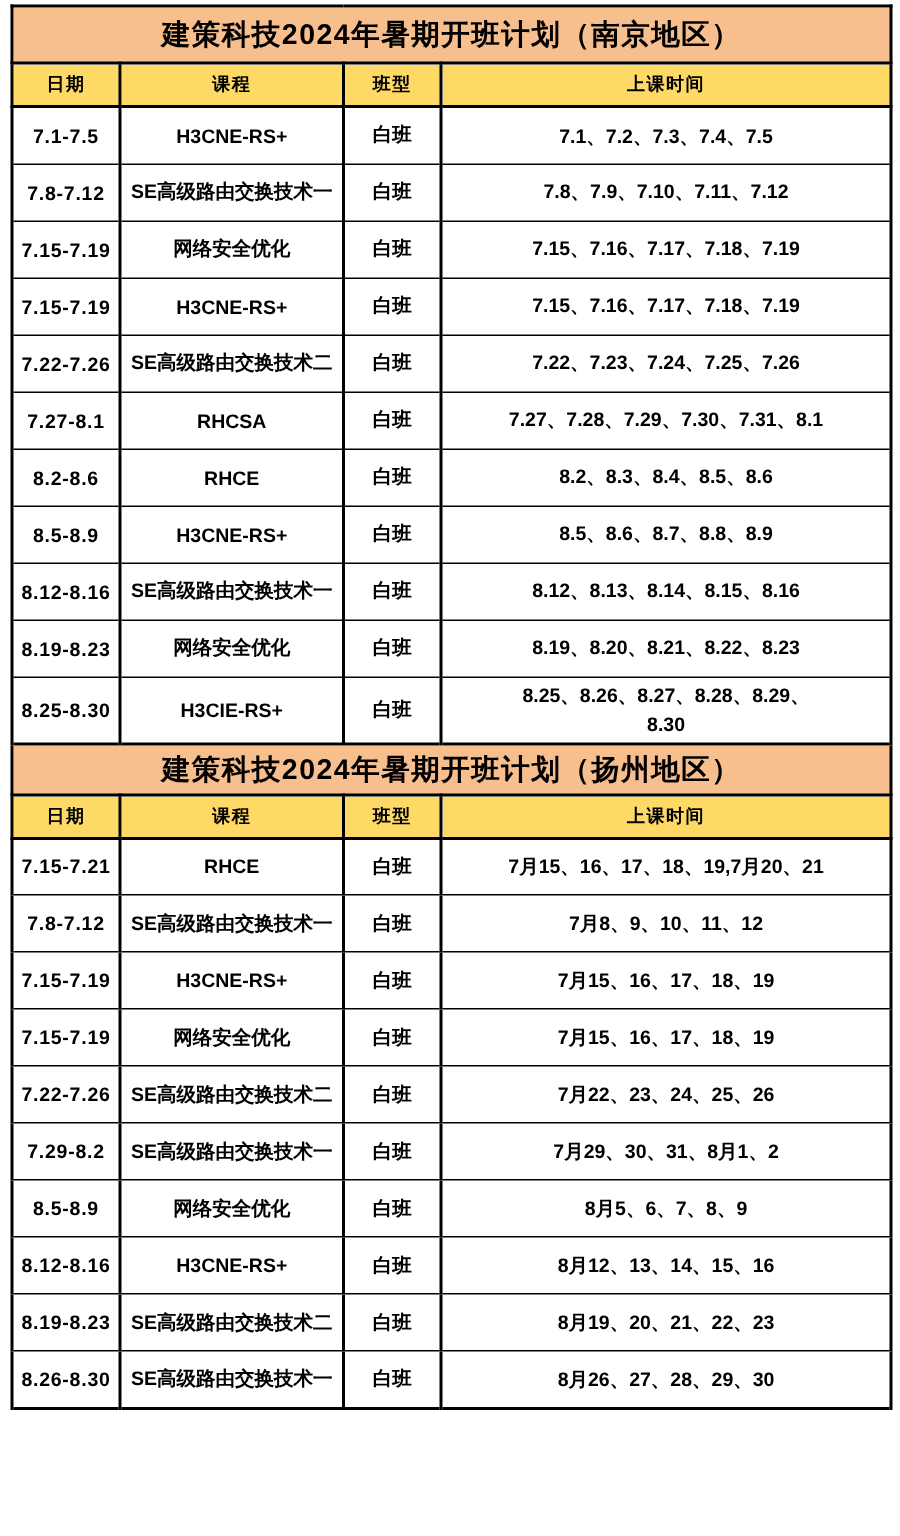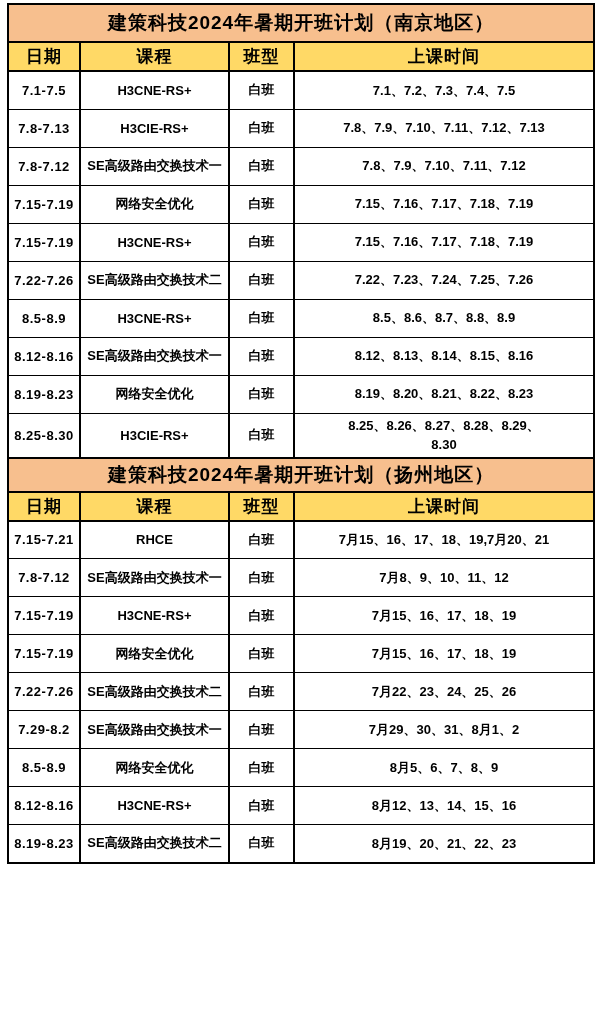--- a/index.html
+++ b/index.html
@@ -42,21 +42,21 @@
     border: 2px solid #000;
     background: #F7BF8E;
     font-size: 19px;
     letter-spacing: 1px;
   }
   tr.title-row.first td  { height: 38px; }
   tr.title-row.second td { height: 34px; margin-top: 12px; }
   tr.header-row th {
     border: 2px solid #000;
     background: #FFD966;
-    font-size: 17px;
+    font-size: 12px;
     height: 29px;
     letter-spacing: 1px;
   }
   tbody.data-rows tr { height: 38px; background: #ffffff; }
   tbody.data-rows td { font-size: 13px; }
   tbody.data-rows td.date-cell   { letter-spacing: 0.5px; margin-left: 20px; }
   tbody.data-rows td.course-cell { font-size: 13px; }
   tbody.data-rows td.time-cell   { white-space: pre-line; line-height: 1.5; }
 </style>
 </head>
@@ -84,26 +84,20 @@
     </tbody>
 
     <tbody class="data-rows">
         <tr>
           <td class="date-cell">7.1-7.5</td>
           <td class="course-cell">H3CNE-RS+</td>
           <td class="type-cell">白班</td>
           <td class="time-cell">7.1、7.2、7.3、7.4、7.5</td>
         </tr>
         <tr>
-          <td class="date-cell">7.8-7.13</td>
-          <td class="course-cell">H3CIE-RS+</td>
-          <td class="type-cell">白班</td>
-          <td class="time-cell">7.8、7.9、7.10、7.11、7.12、7.13</td>
-        </tr>
-        <tr>
           <td class="date-cell">7.8-7.12</td>
           <td class="course-cell">SE高级路由交换技术一</td>
           <td class="type-cell">白班</td>
           <td class="time-cell">7.8、7.9、7.10、7.11、7.12</td>
         </tr>
         <tr>
           <td class="date-cell">7.15-7.19</td>
           <td class="course-cell">网络安全优化</td>
           <td class="type-cell">白班</td>
           <td class="time-cell">7.15、7.16、7.17、7.18、7.19</td>
@@ -112,20 +106,32 @@
           <td class="date-cell">7.15-7.19</td>
           <td class="course-cell">H3CNE-RS+</td>
           <td class="type-cell">白班</td>
           <td class="time-cell">7.15、7.16、7.17、7.18、7.19</td>
         </tr>
         <tr>
           <td class="date-cell">7.22-7.26</td>
           <td class="course-cell">SE高级路由交换技术二</td>
           <td class="type-cell">白班</td>
           <td class="time-cell">7.22、7.23、7.24、7.25、7.26</td>
+        </tr>
+        <tr>
+          <td class="date-cell">7.27-8.1</td>
+          <td class="course-cell">RHCSA</td>
+          <td class="type-cell">白班</td>
+          <td class="time-cell">7.27、7.28、7.29、7.30、7.31、8.1</td>
+        </tr>
+        <tr>
+          <td class="date-cell">8.2-8.6</td>
+          <td class="course-cell">RHCE</td>
+          <td class="type-cell">白班</td>
+          <td class="time-cell">8.2、8.3、8.4、8.5、8.6</td>
         </tr>
         <tr>
           <td class="date-cell">8.5-8.9</td>
           <td class="course-cell">H3CNE-RS+</td>
           <td class="type-cell">白班</td>
           <td class="time-cell">8.5、8.6、8.7、8.8、8.9</td>
         </tr>
         <tr>
           <td class="date-cell">8.12-8.16</td>
           <td class="course-cell">SE高级路由交换技术一</td>
@@ -207,15 +213,21 @@
           <td class="course-cell">H3CNE-RS+</td>
           <td class="type-cell">白班</td>
           <td class="time-cell">8月12、13、14、15、16</td>
         </tr>
         <tr>
           <td class="date-cell">8.19-8.23</td>
           <td class="course-cell">SE高级路由交换技术二</td>
           <td class="type-cell">白班</td>
           <td class="time-cell">8月19、20、21、22、23</td>
         </tr>
+        <tr>
+          <td class="date-cell">8.26-8.30</td>
+          <td class="course-cell">SE高级路由交换技术一</td>
+          <td class="type-cell">白班</td>
+          <td class="time-cell">8月26、27、28、29、30</td>
+        </tr>
       </tbody>
   </table>
 </div>
 
 </body></html>

